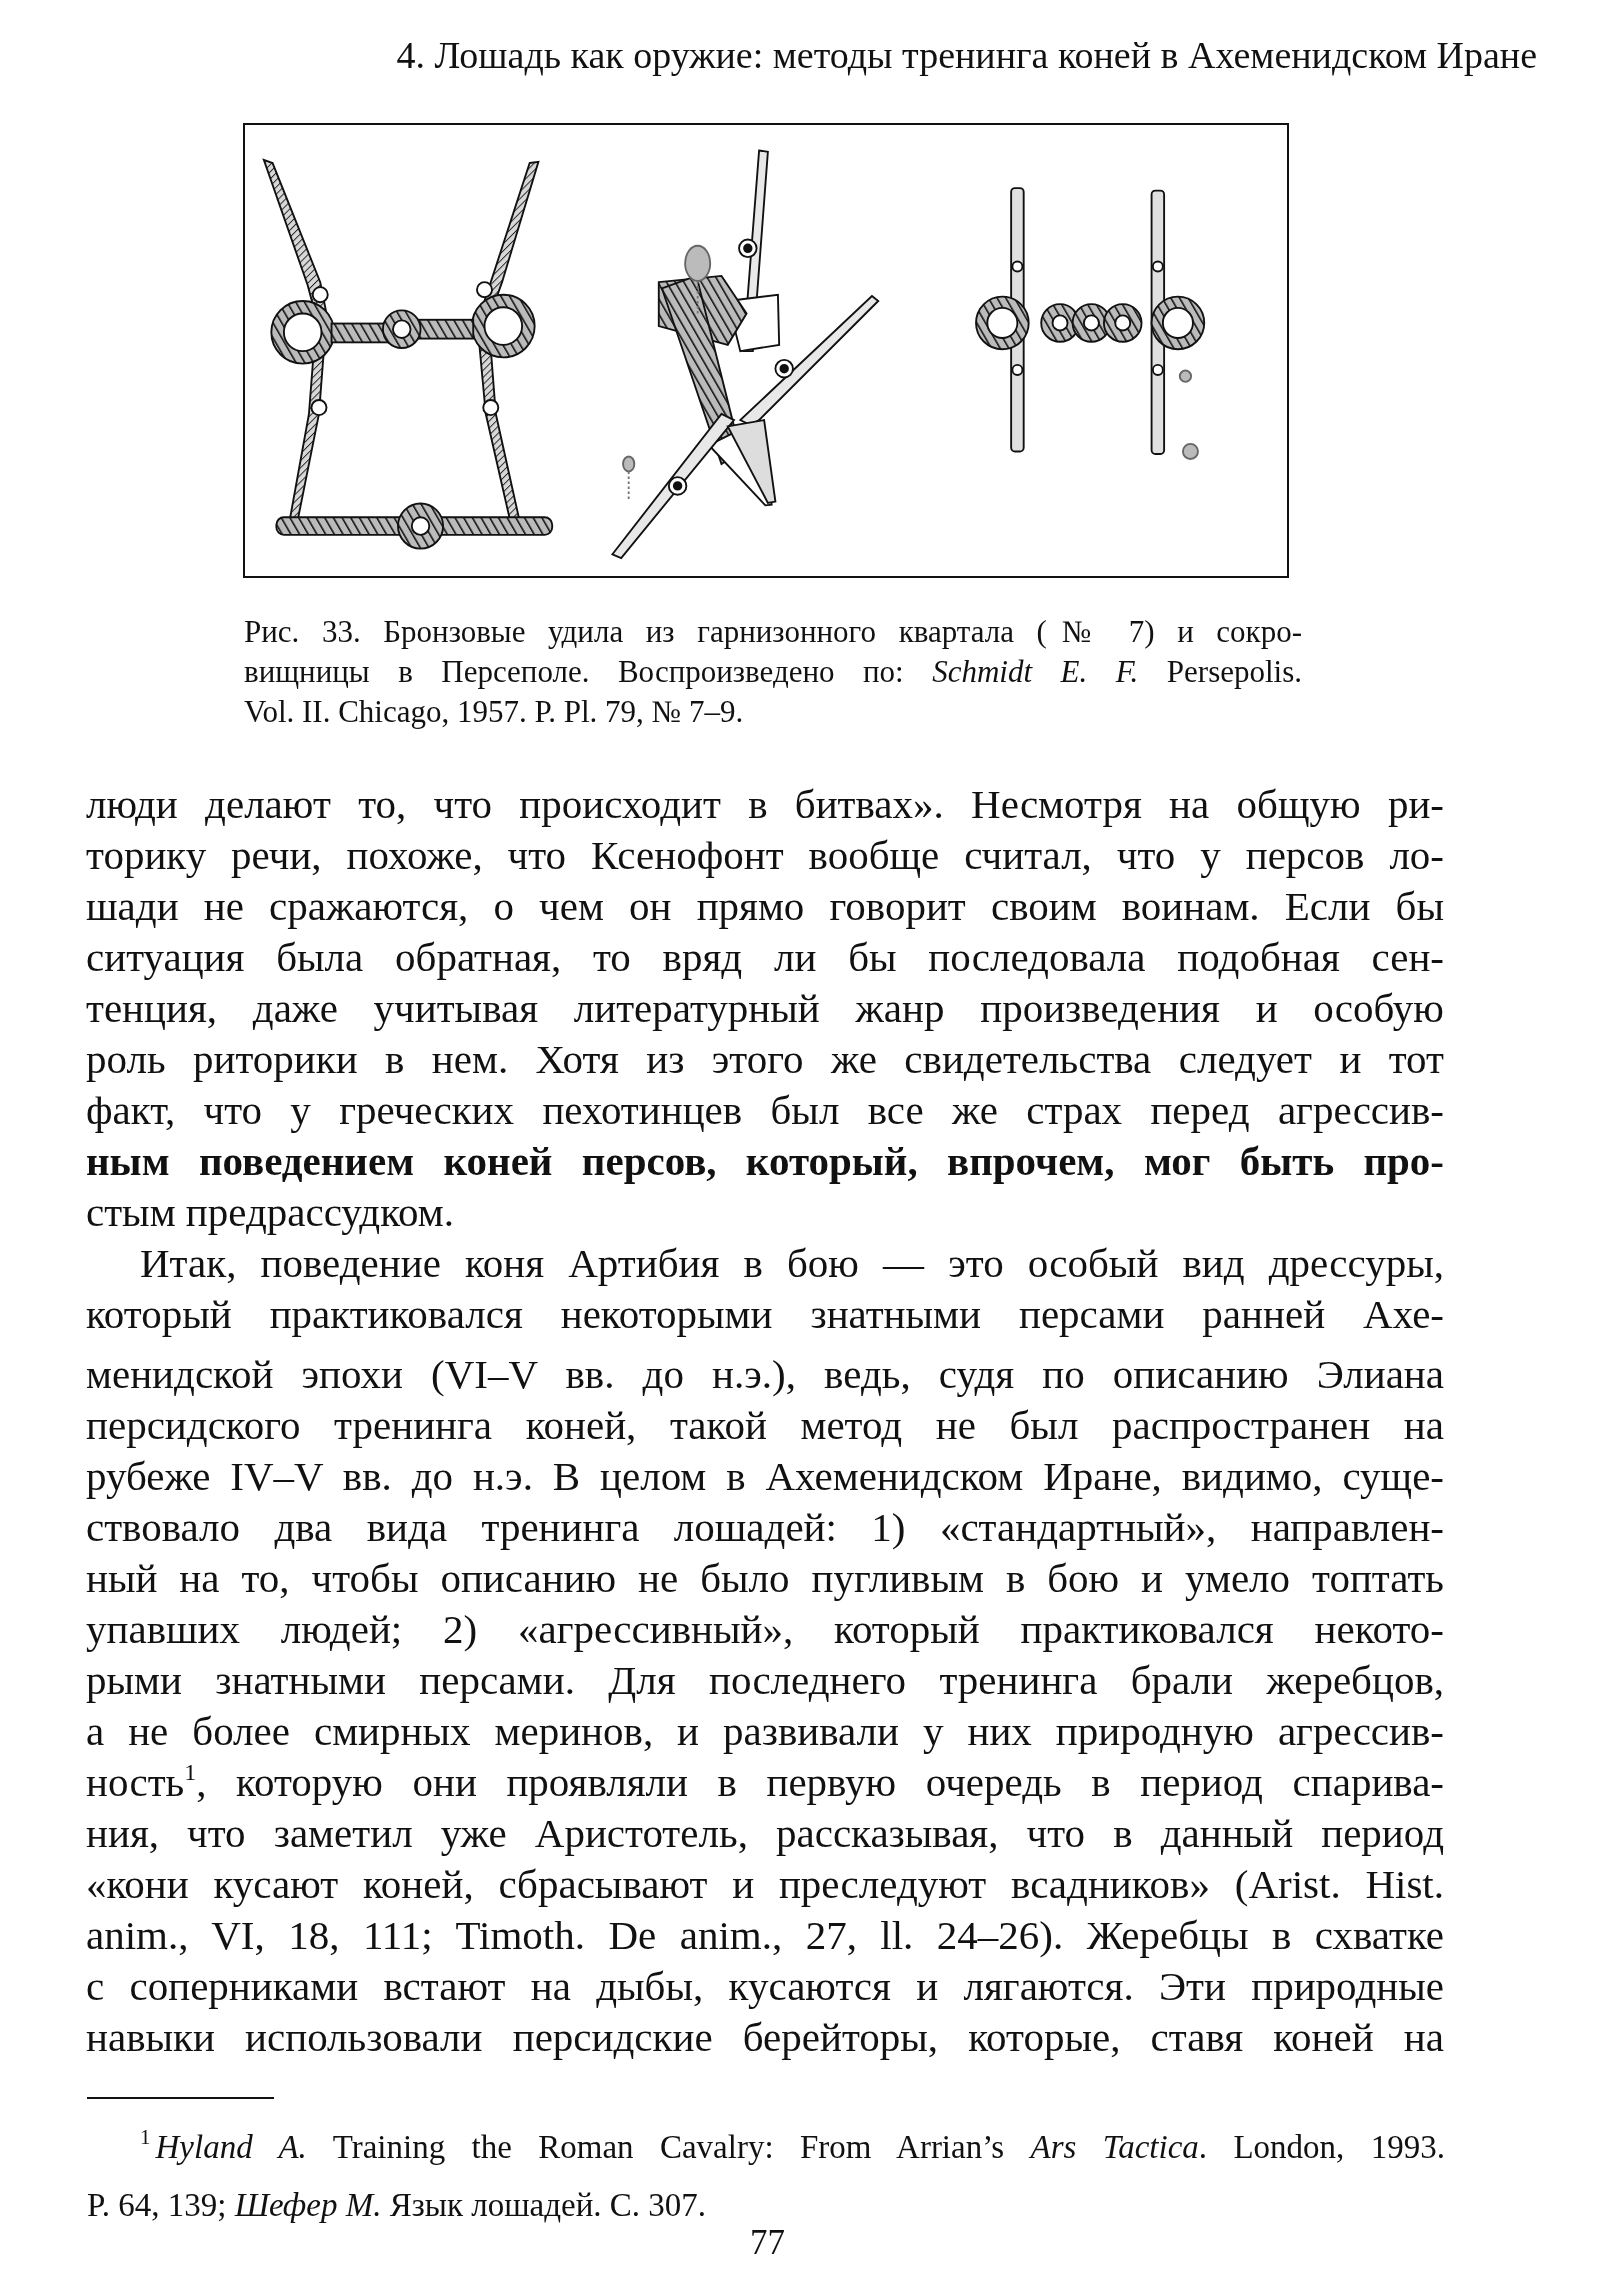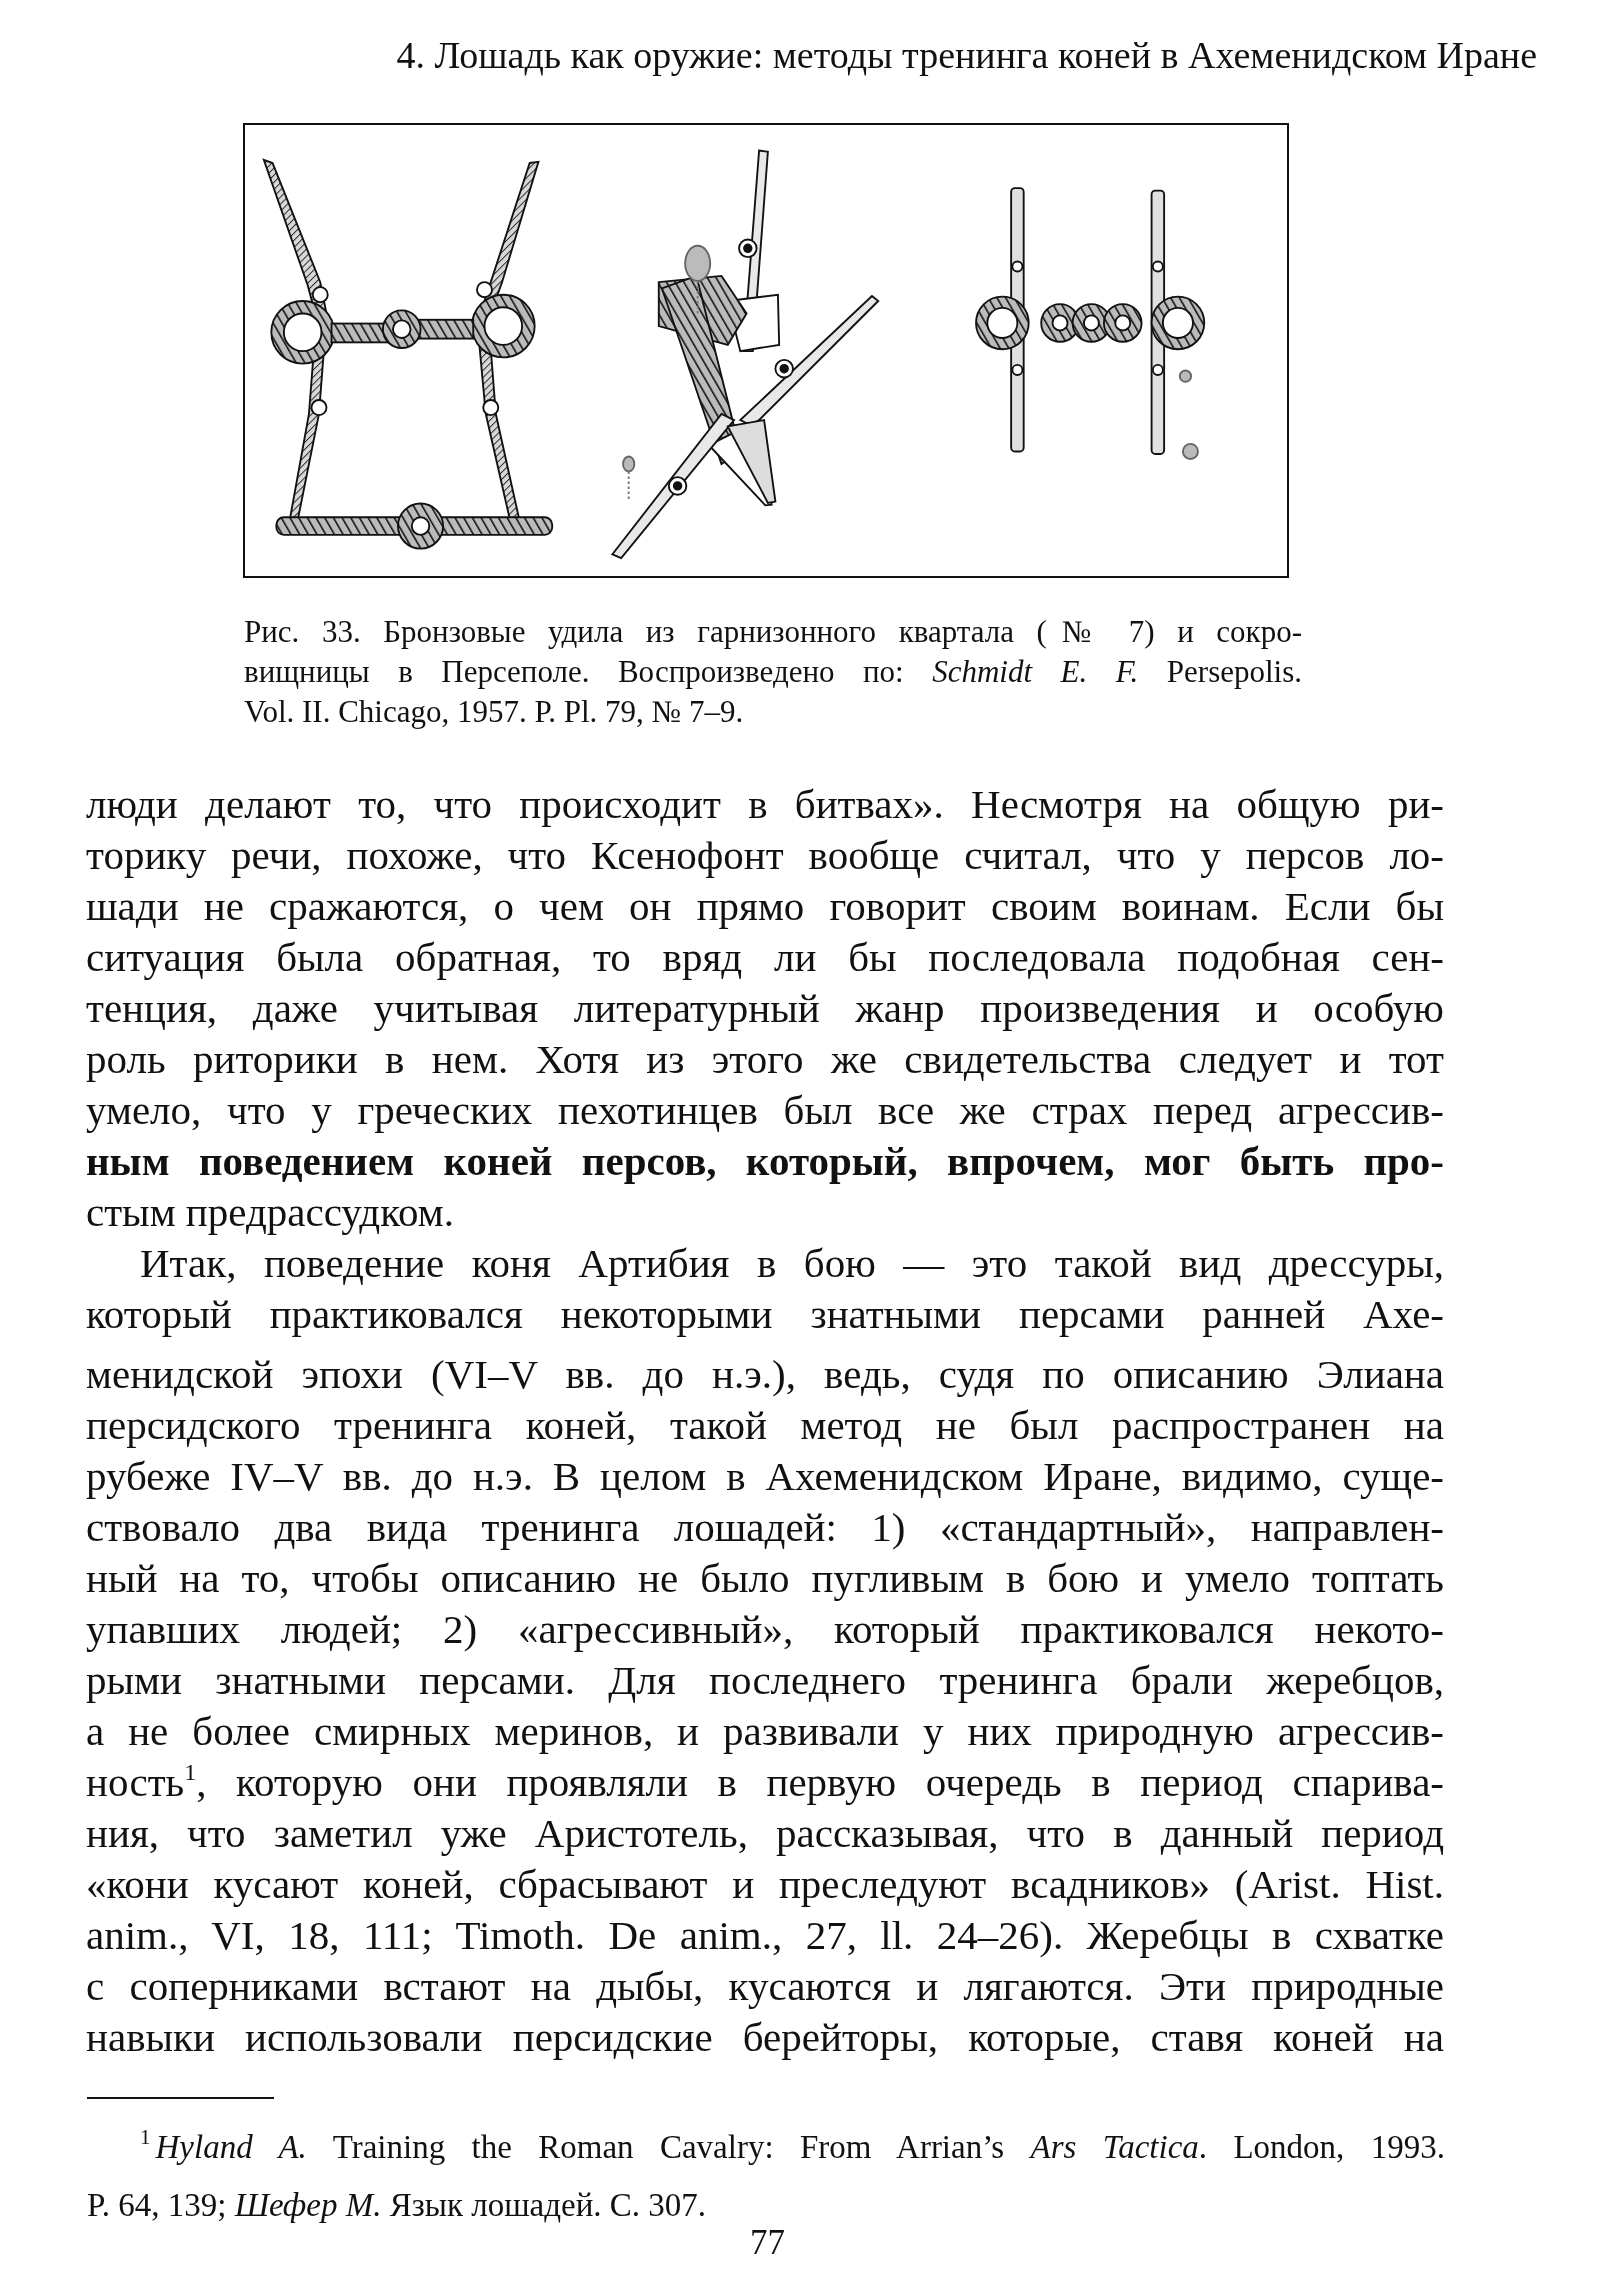--- a/index.html
+++ b/index.html
@@ -122,24 +122,24 @@
     <span class="cap-line last" style="white-space: nowrap;"><span>Vol. II. Chicago, 1957. P. Pl. 79, № 7–9.</span></span>
   </div>
 
 <div id="body-text" class="abs">
     <span class="line" style="white-space: nowrap;"><span>люди делают то, что происходит в битвах». Несмотря на общую ри-</span></span>
     <span class="line" style="white-space: nowrap;"><span>торику речи, похоже, что Ксенофонт вообще считал, что у персов ло-</span></span>
     <span class="line" style="white-space: nowrap;"><span>шади не сражаются, о чем он прямо говорит своим воинам. Если бы</span></span>
     <span class="line" style="white-space: nowrap;"><span>ситуация была обратная, то вряд ли бы последовала подобная сен-</span></span>
     <span class="line" style="white-space: nowrap;"><span>тенция, даже учитывая литературный жанр произведения и особую</span></span>
     <span class="line" style="white-space: nowrap;"><span>роль риторики в нем. Хотя из этого же свидетельства следует и тот</span></span>
-    <span class="line" style="white-space: nowrap;"><span>умело, что у греческих пехотинцев был все же страх перед агрессив-</span></span>
+    <span class="line" style="white-space: nowrap;"><span>факт, что у греческих пехотинцев был все же страх перед агрессив-</span></span>
     <span class="line" style="white-space: nowrap; font-weight: bold;"><span>ным поведением коней персов, который, впрочем, мог быть про-</span></span>
     <span class="line last" style="white-space: nowrap;"><span>стым предрассудком.</span></span>
-    <span class="line indent" style="white-space: nowrap;"><span>Итак, поведение коня Артибия в бою — это такой вид дрессуры,</span></span>
+    <span class="line indent" style="white-space: nowrap;"><span>Итак, поведение коня Артибия в бою — это особый вид дрессуры,</span></span>
     <span class="line" style="white-space: nowrap;"><span>который практиковался некоторыми знатными персами ранней Ахе-</span></span>
     <span class="line" style="white-space: nowrap; margin-top: 9px;"><span>менидской эпохи (VI–V вв. до н.э.), ведь, судя по описанию Элиана</span></span>
     <span class="line" style="white-space: nowrap;"><span>персидского тренинга коней, такой метод не был распространен на</span></span>
     <span class="line" style="white-space: nowrap;"><span>рубеже IV–V вв. до н.э. В целом в Ахеменидском Иране, видимо, суще-</span></span>
     <span class="line" style="white-space: nowrap;"><span>ствовало два вида тренинга лошадей: 1) «стандартный», направлен-</span></span>
     <span class="line" style="white-space: nowrap;"><span>ный на то, чтобы описанию не было пугливым в бою и умело топтать</span></span>
     <span class="line" style="white-space: nowrap;"><span>упавших людей; 2) «агрессивный», который практиковался некото-</span></span>
     <span class="line" style="white-space: nowrap;"><span>рыми знатными персами. Для последнего тренинга брали жеребцов,</span></span>
     <span class="line" style="white-space: nowrap;"><span>а не более смирных меринов, и развивали у них природную агрессив-</span></span>
     <span class="line" style="white-space: nowrap;"><span>ность</span><sup class="fn">1</sup><span>, которую они проявляли в первую очередь в период спарива-</span></span>

